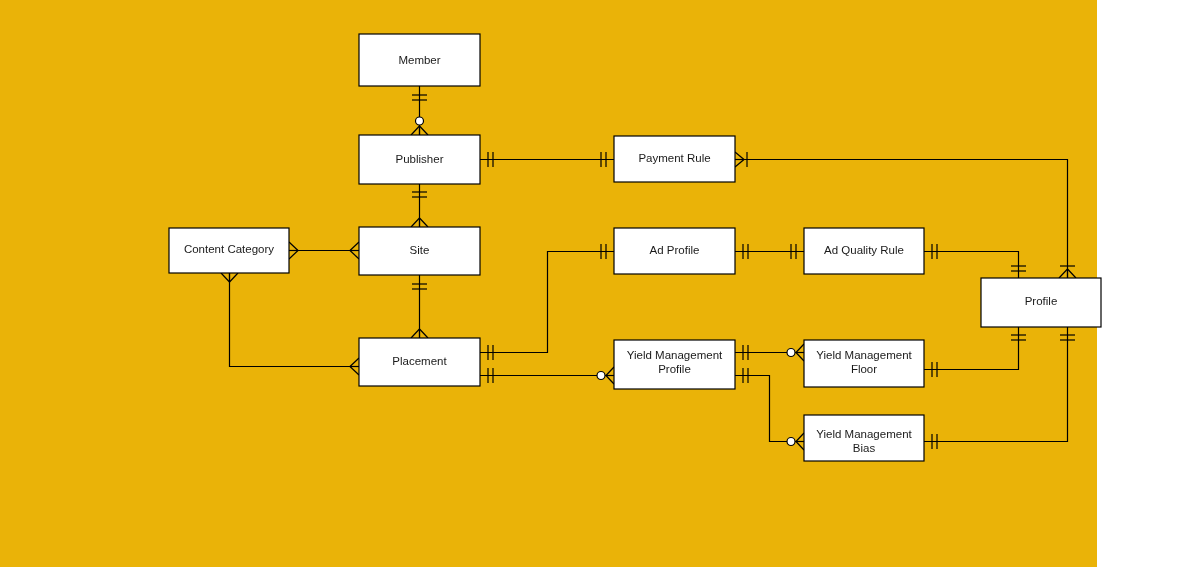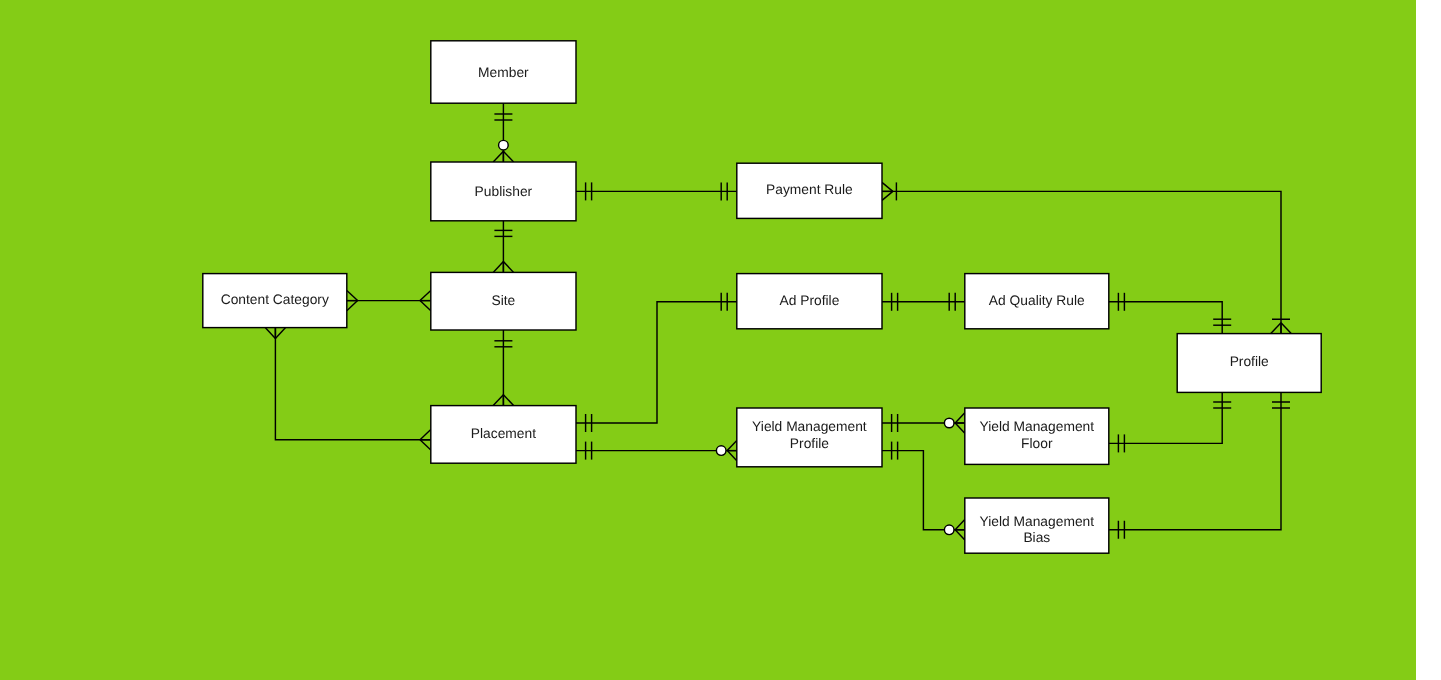--- a/index.html
+++ b/index.html
@@ -8,23 +8,23 @@
     background: #ffffff;
   }
   body {
     width: 1201px;
     height: 567px;
     font-family: "Liberation Sans", sans-serif;
     overflow: hidden;
   }
   #diagram-root {
     position: relative;
-    width: 1180px;
+    width: 1097px;
     height: 567px;
-    background: #84cc16;
+    background: #eab308;
   }
   svg#er-svg {
     display: block;
     width: 1201px;
     height: 567px;
   }
   .entity-box rect {
     fill: #ffffff;
     stroke: #000000;
     stroke-width: 1.2;

